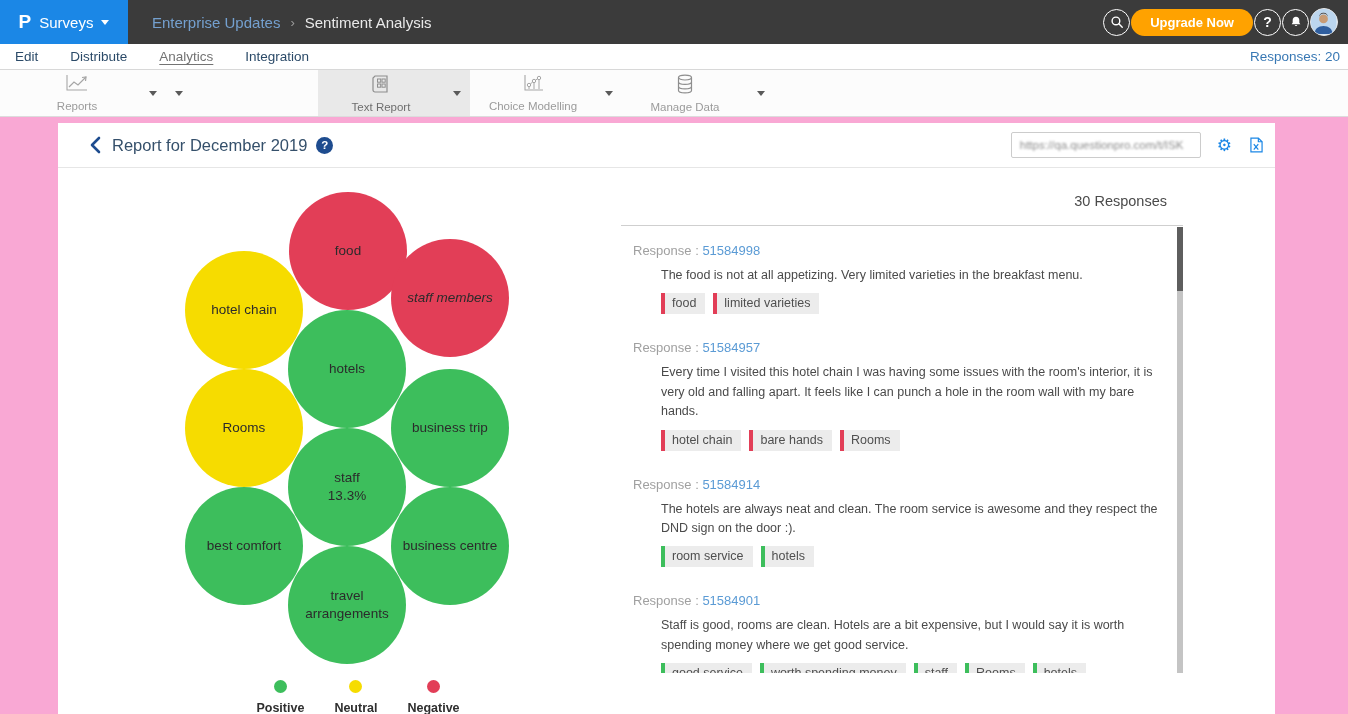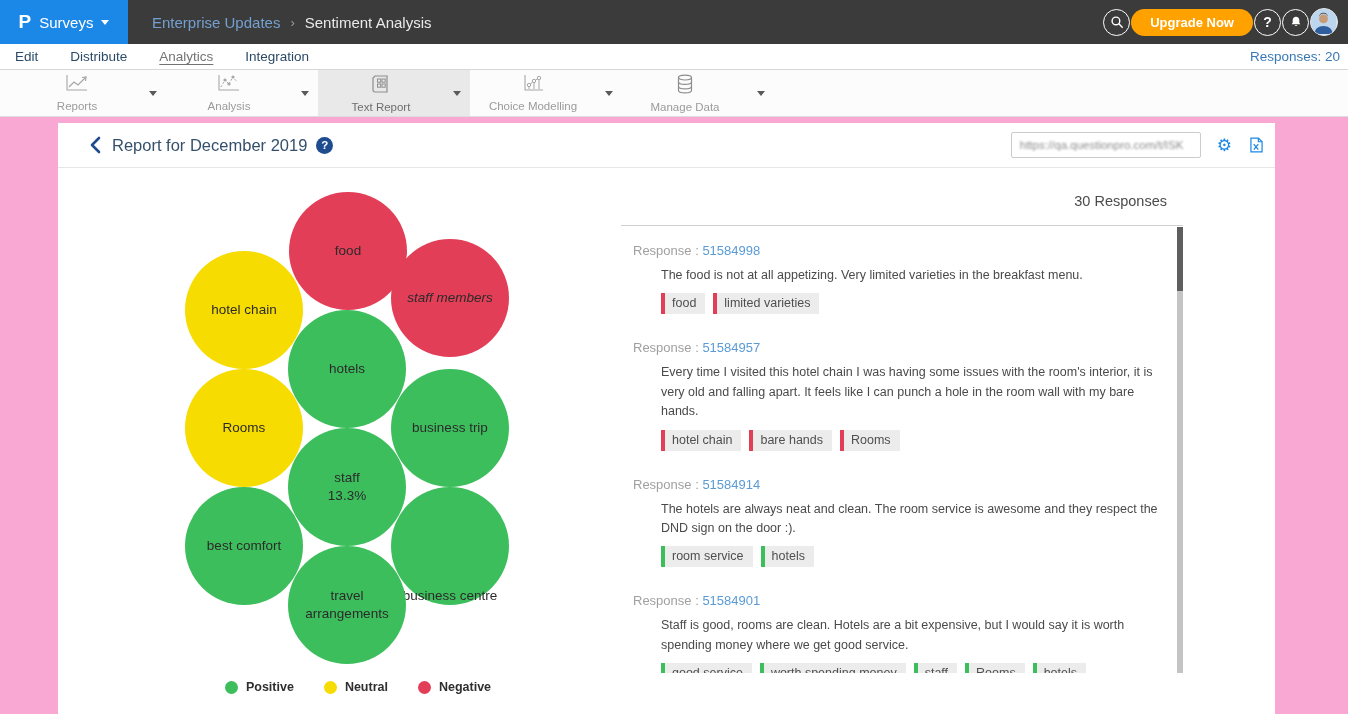--- a/index.html
+++ b/index.html
@@ -65,21 +65,21 @@
   
   .bubble { position:absolute; border-radius:50%; display:flex; flex-direction:column;
     align-items:center; justify-content:center; text-align:center; color:#2b2b2b;
     font-size:13.5px; line-height:1.35; cursor:pointer; }
   .bubble.positive { background:var(--positive); }
   .bubble.neutral  { background:var(--neutral); }
   .bubble.negative { background:var(--negative); }
   .legend { position:absolute; left:120px; top:557px; width:360px; display:flex;
     justify-content:center; gap:30px; }
   .legend-item { display:flex; align-items:center; gap:8px; font-size:12.5px;
-    font-weight:bold; color:#2f2f2f; }
+    font-weight:bold; color:#2f2f2f;flex-direction:column; }
   .legend-dot { width:13px; height:13px; border-radius:50%; }
 
   
   .responses-header { position:absolute; top:70px; right:108px; font-size:14.5px; color:#4a4a4a; }
   .responses-panel { position:absolute; left:563px; top:102px; width:562px; height:448px;
     border-top:1px solid #cfcfcf; overflow:hidden; }
   .responses-list { padding:17px 20px 0 12px; }
   .response-item { margin-bottom:26px; }
   .response-label { font-size:13px; color:#a0a0a0; }
   .response-id { color:#5b9bd5; cursor:pointer; text-decoration:none; }
@@ -153,30 +153,20 @@
             <polyline points="4,13 9,8 13,11 21,3" fill="none" stroke="#a6a6a6" stroke-width="1.2"></polyline>
             <polyline points="17,3.5 21,3 20.5,7" fill="none" stroke="#a6a6a6" stroke-width="1.2"></polyline>
           </svg></span>
         <span class="tb-label">Reports</span>
       </div>
       <span class="tb-caret">
         <span class="caret"></span>
       </span>
     </div>
     <div class="tb-item">
-      <div class="tb-main">
-        <span><svg width="24" height="19" viewBox="0 0 24 19">
-            <path d="M2 1 v15 h20" fill="none" stroke="#a6a6a6" stroke-width="1.1"></path>
-            <polyline points="4,13 8,6 12,10 16,3 20,8" fill="none" stroke="#a6a6a6" stroke-width="1" stroke-dasharray="2,1.5"></polyline>
-            <circle cx="8" cy="6" r="1.6" fill="#a6a6a6"></circle>
-            <circle cx="12" cy="10" r="1.6" fill="#a6a6a6"></circle>
-            <circle cx="16" cy="3" r="1.6" fill="#a6a6a6"></circle>
-          </svg></span>
-        <span class="tb-label">Analysis</span>
-      </div>
       <span class="tb-caret">
         <span class="caret"></span>
       </span>
     </div>
     <div class="tb-item selected">
       <div class="tb-main">
         <span><svg width="20" height="20" viewBox="0 0 20 20">
             <path d="M4 2 h12 v16 h-12 a2 2 0 0 1 -2 -2 v-12 z" fill="none" stroke="#8e8e8e" stroke-width="1.2"></path>
             <rect x="6.5" y="5" width="3.2" height="3.2" fill="none" stroke="#8e8e8e" stroke-width="1"></rect>
             <rect x="11" y="5" width="3.2" height="3.2" fill="none" stroke="#8e8e8e" stroke-width="1"></rect>
@@ -267,21 +257,21 @@
         <div class="bubble positive" style="left: 333px; top: 246px; height: 118px; width: 118px;">
           <div>business trip</div>
         </div>
         <div class="bubble positive" style="left: 230px; top: 305px; height: 118px; width: 118px;">
           <div>staff</div>
           <div>13.3%</div>
         </div>
         <div class="bubble positive" style="left: 127px; top: 364px; height: 118px; width: 118px;">
           <div>best comfort</div>
         </div>
-        <div class="bubble positive" style="left: 333px; top: 364px; height: 118px; width: 118px; justify-content: flex-end;">
+        <div class="bubble positive" style="left: 333px; top: 364px; height: 118px; width: 118px;">
           <div>business centre</div>
         </div>
         <div class="bubble positive" style="left: 230px; top: 423px; height: 118px; width: 118px;">
           <div>travel arrangements</div>
         </div>
       </div>
     <div class="legend" id="legend">
         <div class="legend-item">
           <span class="legend-dot" style="background: rgb(61, 190, 92);"></span>
           <span>Positive</span>

